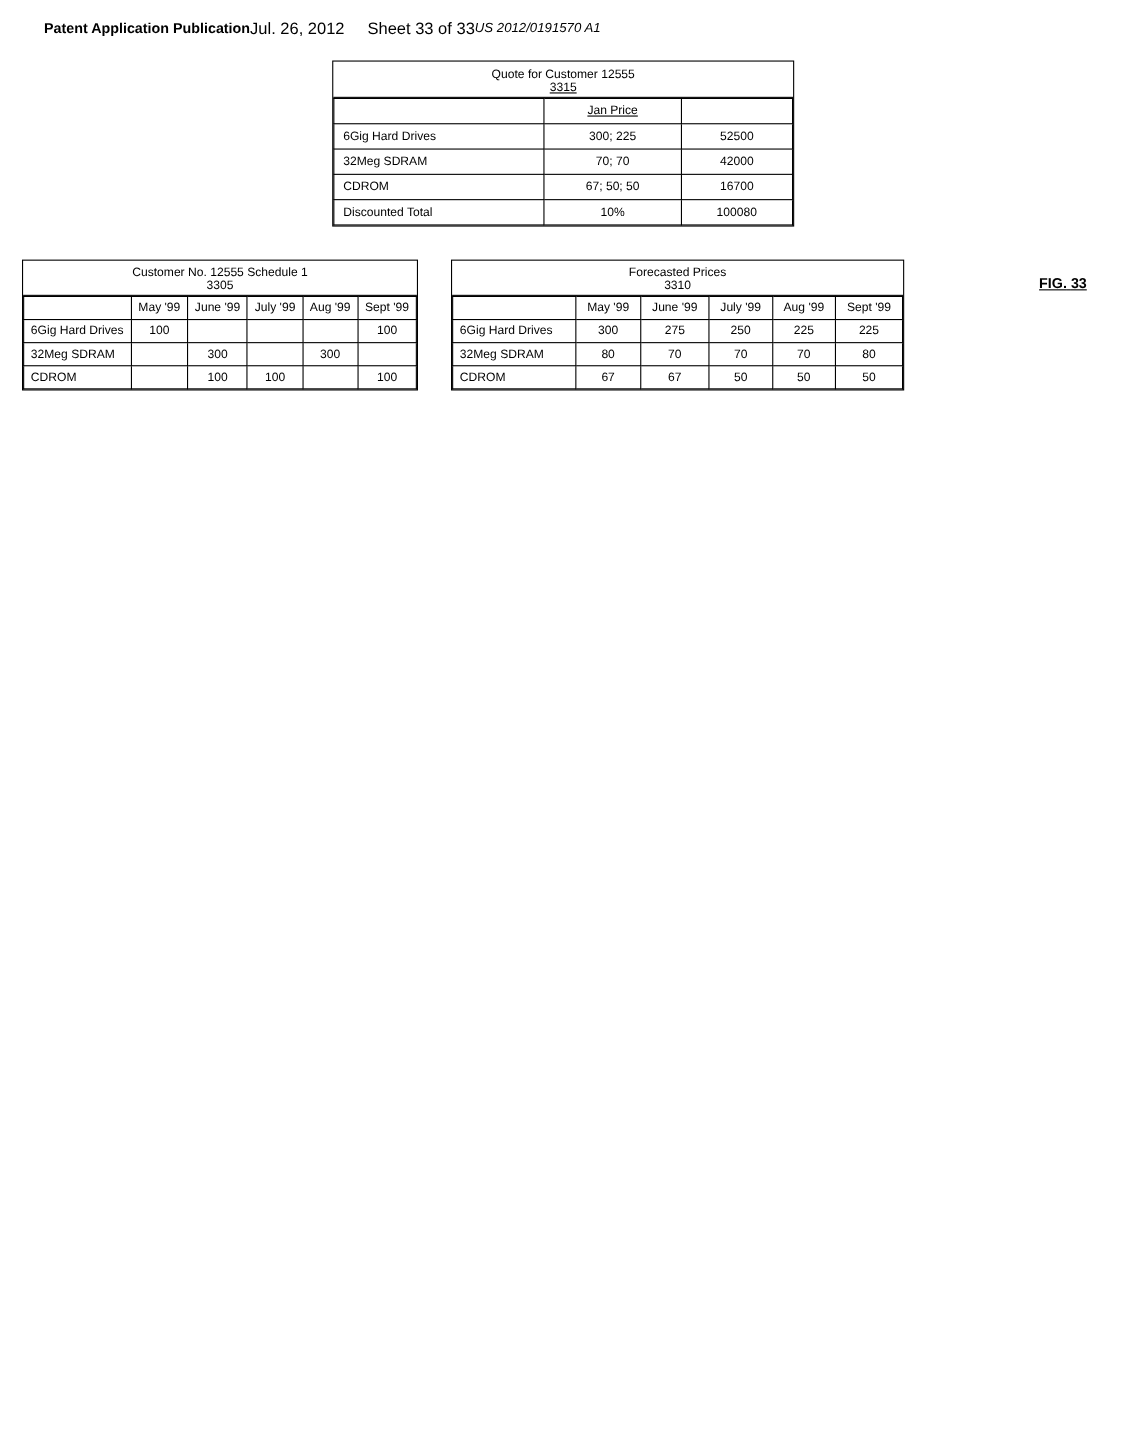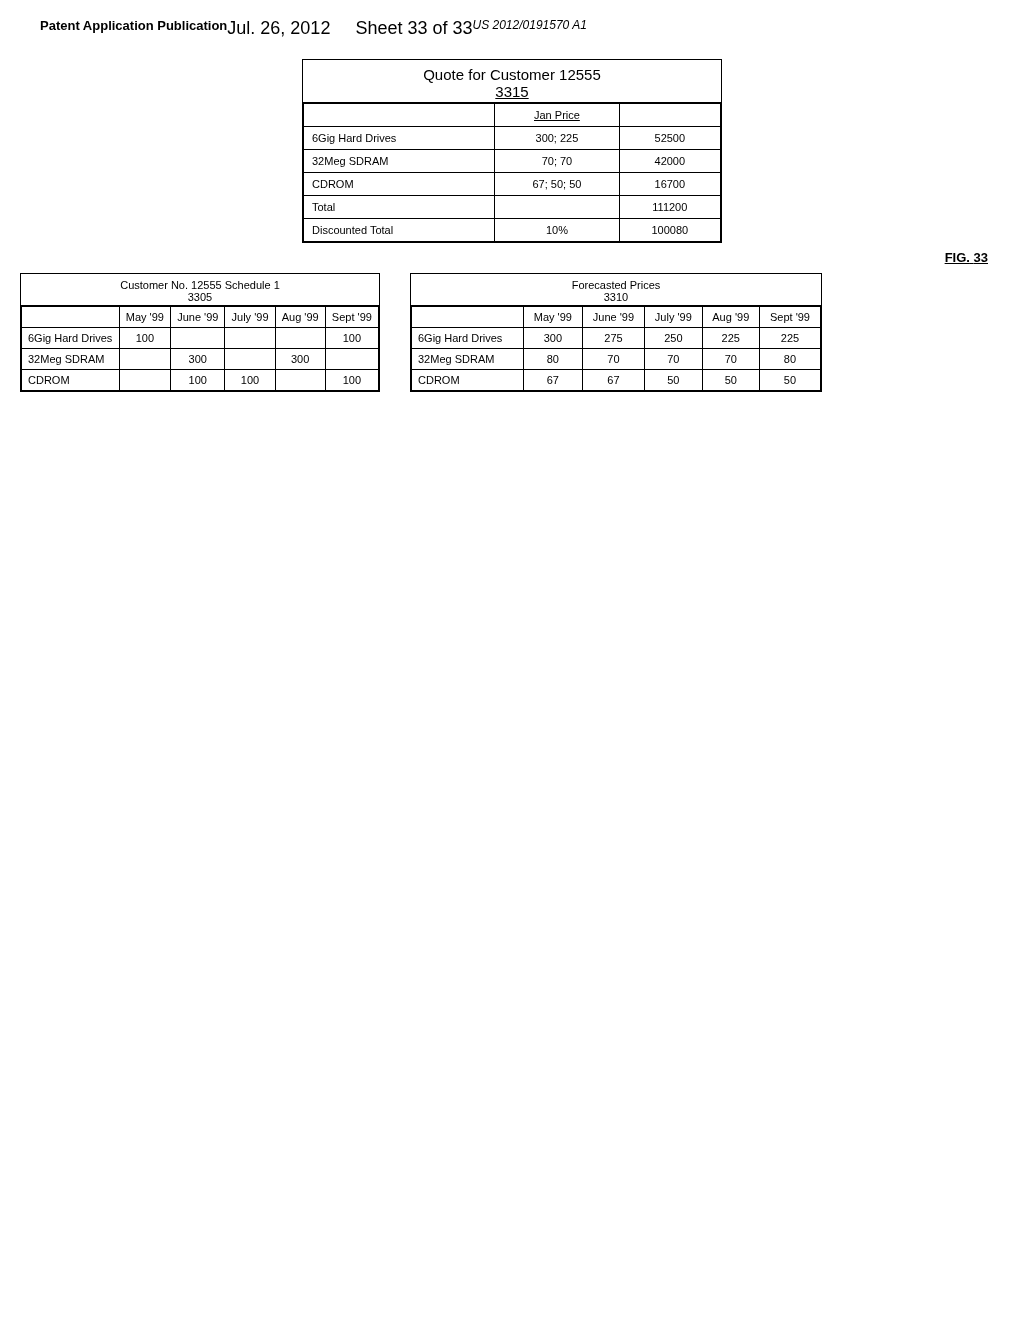--- a/index.html
+++ b/index.html
@@ -17,21 +17,21 @@
       display: flex;
       align-items: flex-start;
       padding: 18px 40px 10px 40px;
       border-bottom: none;
     }
     .header-left {
       font-weight: bold;
       font-size: 13px;
     }
     .header-center {
-      font-size: 18px;
+      font-size: 15px;
       text-align: center;
     }
     .header-right {
       font-size: 12px;
       font-style: italic;
     }
 
     
     .top-table-container {
       display: flex;
@@ -41,21 +41,21 @@
     }
 
     .quote-table-wrapper {
       border: 1.5px solid #000;
       width: 420px;
     }
 
     .quote-table-title {
       text-align: center;
       padding: 6px 4px 2px 4px;
-      font-size: 15px;
+      font-size: 11px;
       border-bottom: 1px solid #000;
     }
     .quote-table-title .underline {
       text-decoration: underline;
     }
 
     table {
       border-collapse: collapse;
       width: 100%;
     }
@@ -188,25 +188,20 @@
   </tr>
           <tr>
     <td>32Meg SDRAM</td>
     <td>70; 70</td>
     <td>42000</td>
   </tr>
           <tr>
     <td>CDROM</td>
     <td>67; 50; 50</td>
     <td>16700</td>
-  </tr>
-          <tr>
-    <td>Total</td>
-    <td></td>
-    <td>111200</td>
   </tr>
           <tr>
     <td>Discounted Total</td>
     <td>10%</td>
     <td>100080</td>
   </tr>
         </tbody>
     </table>
   </div>
 </div>

